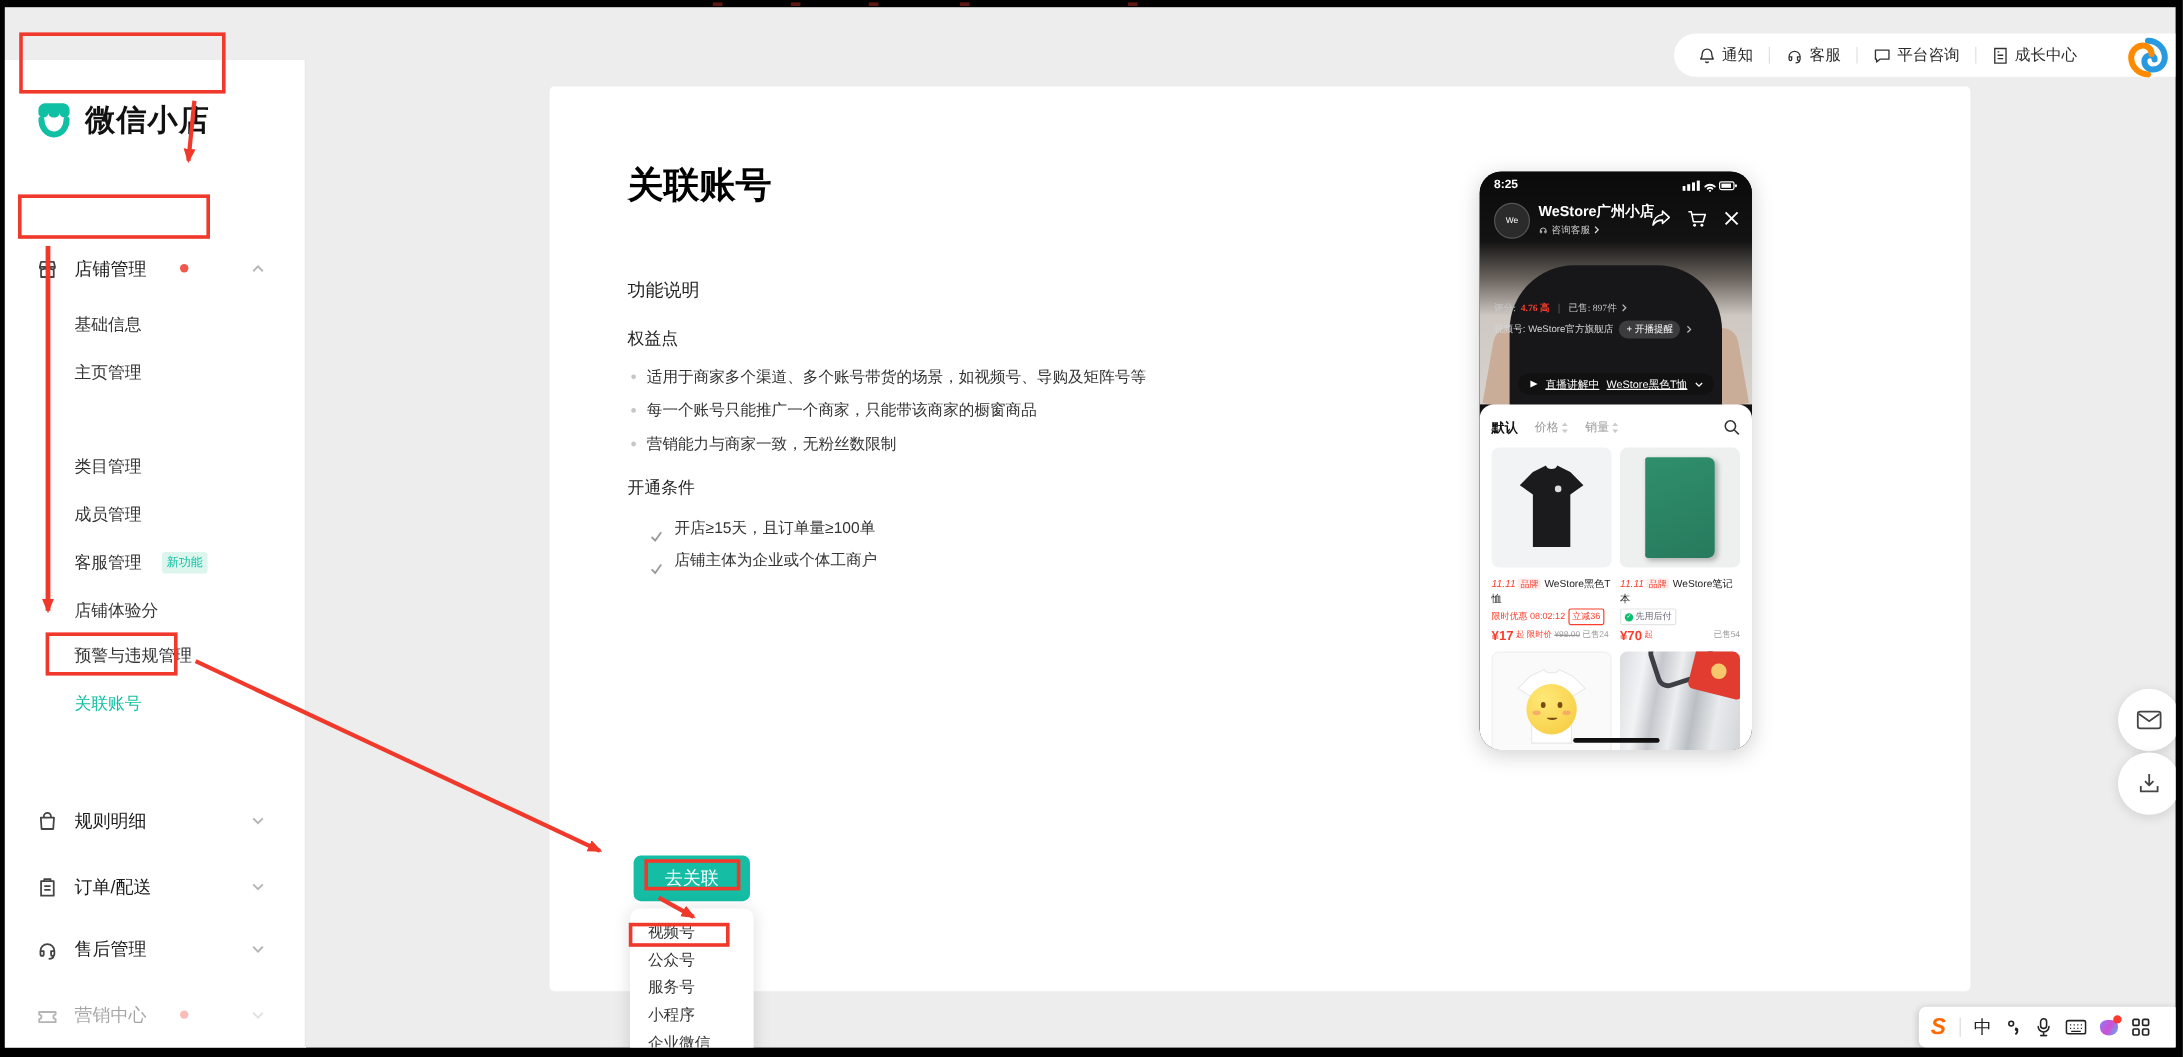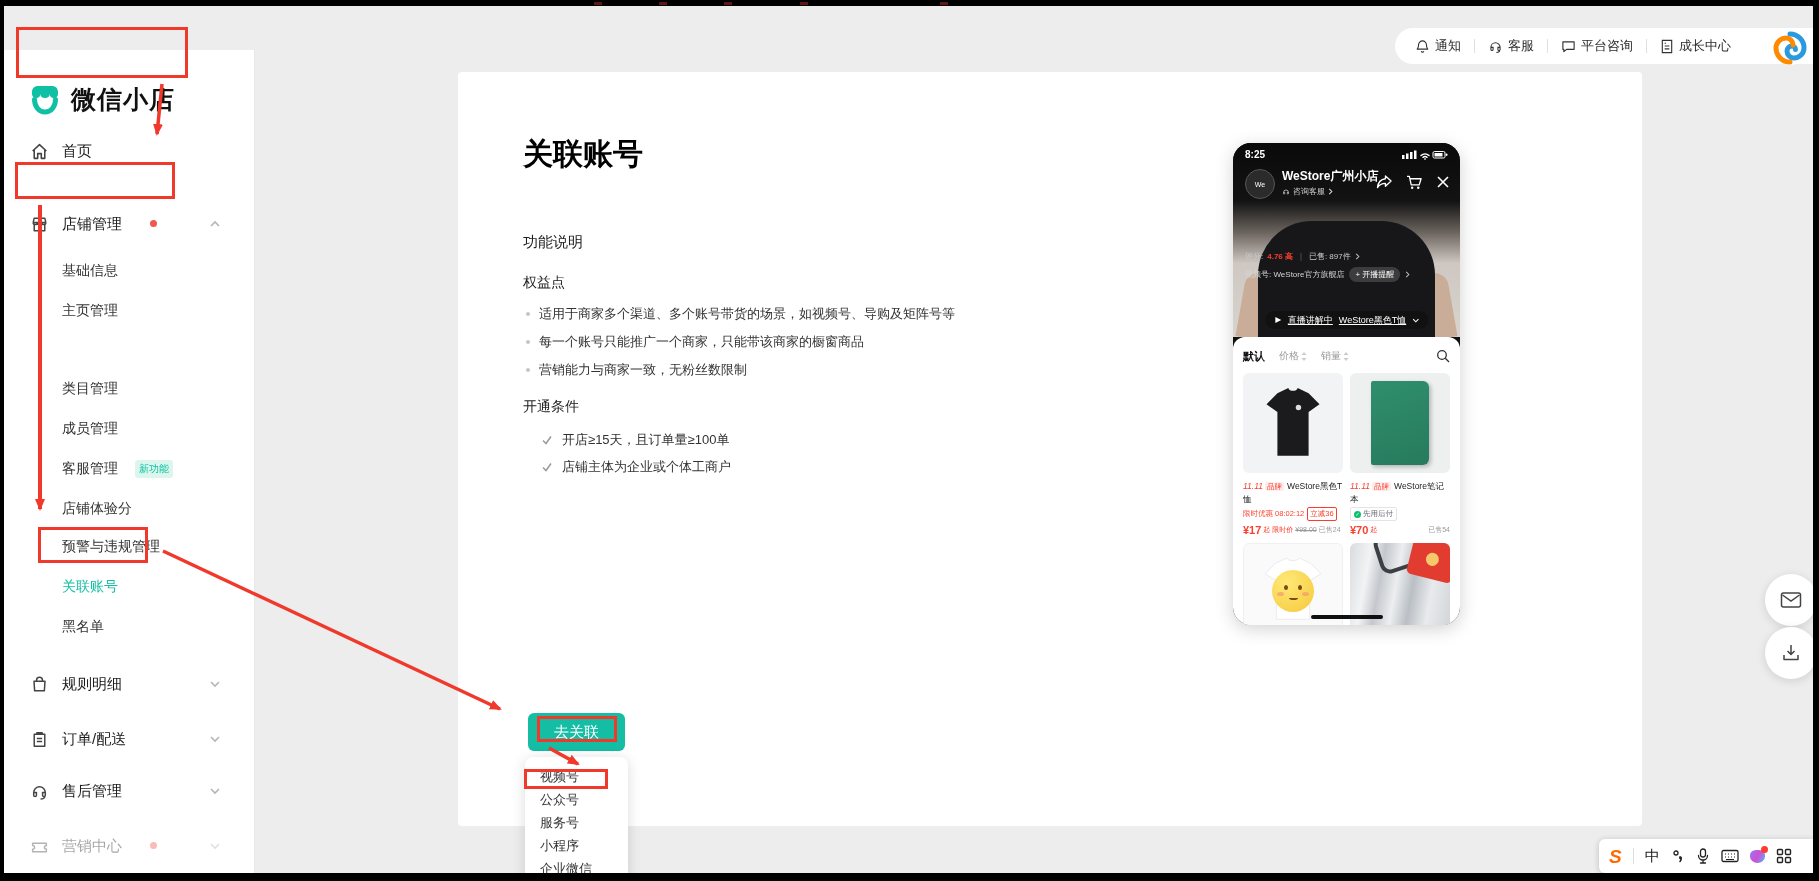--- a/index.html
+++ b/index.html
@@ -34,42 +34,42 @@
   .page-title { font-size:30px; font-weight:700; color:#000; }
   .sec-h { font-size:15px; color:#222; margin-top:58px; }
   .sec-h2 { font-size:14px; color:#222; margin-top:22px; }
   .sec-h3 { font-size:14px; color:#222; margin-top:14px; }
   .para { margin-top:6px; font-size:13px; color:#333; line-height:25px; width:412px; }
   .link { color:#4b7bbd; cursor:pointer; }
   .bullets { margin-top:8px; }
   .b-line { position:relative; padding-left:16px; font-size:13px; color:#333; line-height:28px; white-space:nowrap; }
   .b-line::before { content:""; position:absolute; left:3px; top:12px; width:4px; height:4px; border-radius:50%; background:#c6c6c6; }
   .checks { margin-top:10px; }
-  .c-line { display:flex; align-items:center; gap:9px; padding-left:18px; font-size:13px; color:#333; line-height:27px; white-space:nowrap; }
+  .c-line { display:flex; align-items:flex-end; gap:9px; padding-left:18px; font-size:13px; color:#333; line-height:27px; white-space:nowrap; }
 
   .cta { position:absolute; left:524px; top:707px; width:97px; height:38px; background:#14bda4; border:none; border-radius:6px; color:#fff; font-size:15px; z-index:5; cursor:pointer; font-family:inherit; }
   .dropdown { position:absolute; left:521px; top:751px; width:103px; height:130px; background:#fff; border-radius:8px; box-shadow:0 2px 14px rgba(0,0,0,.14); padding:8px 0 4px; z-index:30; }
   .dd-item { height:23px; line-height:23px; padding-left:15px; font-size:13px; color:#333; cursor:pointer; }
 
   
   .anno { position:absolute; border:3px solid #f0382b; z-index:40; pointer-events:none; }
   .anno-svg { position:absolute; left:0; top:0; width:1809px; height:867px; z-index:40; pointer-events:none; }
 
   
   .phone { position:absolute; left:1229px; top:137px; width:227px; height:482px; border-radius:18px; overflow:hidden; background:#111; z-index:2; box-shadow:0 4px 18px rgba(0,0,0,.18); }
   .video { position:absolute; inset:0; height:194px; background:linear-gradient(180deg,#0a0a0a 0%,#131313 30%,#6b645e 46%,#cfc8c2 62%,#d8d3ce 100%); }
   .torso { position:absolute; left:25px; top:78px; width:177px; height:118px; background:#17171a; border-radius:54px 54px 0 0; }
   .arm { position:absolute; top:130px; width:30px; height:66px; background:#c9ad99; border-radius:14px 14px 0 0; }
   .p-status { position:absolute; left:0; top:6px; width:100%; padding:0 12px; display:flex; justify-content:space-between; align-items:center; color:#fff; font-size:10px; font-weight:700; }
   .p-store { position:absolute; left:12px; top:26px; display:flex; gap:7px; }
   .p-avatar { width:30px; height:30px; border-radius:50%; background:#2b2b2b; border:1px solid #555; color:#fff; font-size:7px; display:flex; align-items:center; justify-content:center; }
   .p-name { color:#fff; font-size:12px; font-weight:700; line-height:14px; }
   .p-serv { color:rgba(255,255,255,.78); font-size:8px; margin-top:3px; display:flex; align-items:center; gap:3px; }
   .p-actions { position:absolute; right:10px; top:32px; display:flex; gap:13px; }
-  .p-rating { position:absolute; left:12px; top:108px; font-size:8px; color:#c9c9c9; display:flex; align-items:center; gap:4px; }
+  .p-rating { position:absolute; left:12px; top:108px; font-size:8px; color:#c9c9c9; display:flex; align-items:center; gap:4px;font-family:Liberation Serif, serif; }
   .p-red { color:#fa3e2c; font-weight:700; }
   .p-channel { position:absolute; left:12px; top:124px; font-size:8px; color:#d4d4d4; display:flex; align-items:center; gap:5px; }
   .p-chpill { background:rgba(255,255,255,.16); border-radius:8px; padding:2px 6px; color:#fff; }
   .p-live { position:absolute; left:50%; transform:translateX(-50%); top:168px; height:18px; background:rgba(15,15,15,.62); border-radius:10px; color:#fff; font-size:9px; display:flex; align-items:center; gap:6px; padding:0 9px; white-space:nowrap;text-decoration:underline; }
   .sheet { position:absolute; left:0; top:194px; width:100%; height:288px; background:#fff; border-radius:12px 12px 0 0; padding:9px 10px 0; overflow:hidden; }
   .p-tabs { display:flex; align-items:center; gap:14px; height:20px; }
   .p-tab-on { font-size:11px; font-weight:700; color:#111; }
   .p-tab { font-size:10px; color:#999; display:flex; align-items:center; gap:2px; }
   .p-grid { display:flex; gap:7px; margin-top:7px; }
   .p-col { width:100px; display:flex; flex-direction:column; gap:7px; }
@@ -123,28 +123,20 @@
 
     <div class="sidebar">
       <div class="logo-row">
         <svg width="34" height="34" viewBox="0 0 34 34">
           <path d="M4 10 C4 6 7 4 10 4 H24 C27 4 30 6 30 10 L30 12 C30 14.5 28 16 25.7 16 C23.4 16 21.7 14.5 21.7 12 C21.7 14.5 19.8 16 17 16 C14.2 16 12.3 14.5 12.3 12 C12.3 14.5 10.6 16 8.3 16 C6 16 4 14.5 4 12 Z" fill="#10c0a4"></path>
           <path d="M6.5 17.5 C6.5 24 10.5 30 17 30 C23.5 30 27.5 24 27.5 17.5" fill="none" stroke="#10c0a4" stroke-width="5" stroke-linecap="round"></path>
         </svg>
         <span class="logo-text">微信小店</span>
       </div>
 
-      <div class="nav-row" style="top:86px">
-        <span class="nav-ic">
-          <svg width="19" height="19" viewBox="0 0 18 18">
-              <path d="M2.5 8.5 L9 2.5 L15.5 8.5 M4 7.5 V15.5 H7.3 V11 H10.7 V15.5 H14 V7.5" fill="none" stroke="#444" stroke-width="1.5" stroke-linejoin="round"></path>
-            </svg>
-        </span>
-        <span class="nav-label">首页</span>
-      </div>
 
       <div class="nav-row" style="top:159px">
         <span class="nav-ic">
           <svg width="19" height="19" viewBox="0 0 18 18">
               <path d="M3 7 L4 3 H14 L15 7 M3 7 H15 M3 7 C3 8.3 4 9 5 9 C6 9 7 8.3 7 7 C7 8.3 8 9 9 9 C10 9 11 8.3 11 7 C11 8.3 12 9 13 9 C14 9 15 8.3 15 7 M4 9.5 V15 H14 V9.5" fill="none" stroke="#444" stroke-width="1.4" stroke-linejoin="round"></path>
             </svg>
         </span>
         <span class="nav-label">店铺管理</span>
         <span class="red-dot" style="left:146px; top:11px"></span>
         <span class="chev">
@@ -171,23 +163,20 @@
         <span class="badge-new">新功能</span>
       </div>
       <div class="nav-row" style="top:444px">
           <span class="sub-label">店铺体验分</span>
         </div>
       <div class="nav-row" style="top:482px">
           <span class="sub-label">预警与违规管理</span>
         </div>
       <div class="nav-row" style="top:522px">
           <span class="sub-label accent-text">关联账号</span>
-        </div>
-      <div class="nav-row" style="top:562px">
-          <span class="sub-label">黑名单</span>
         </div>
 
       <div class="nav-row" style="top:619px">
         <span class="nav-ic">
           <svg width="19" height="19" viewBox="0 0 18 18">
               <path d="M6.2 6 V5 a2.8 2.8 0 0 1 5.6 0 V6 M3.8 6 H14.2 L13.6 15 H4.4 Z" fill="none" stroke="#444" stroke-width="1.4" stroke-linejoin="round"></path>
             </svg>
         </span>
         <span class="nav-label">规则明细</span>
         <span class="chev"><svg width="14" height="14" viewBox="0 0 14 14">

